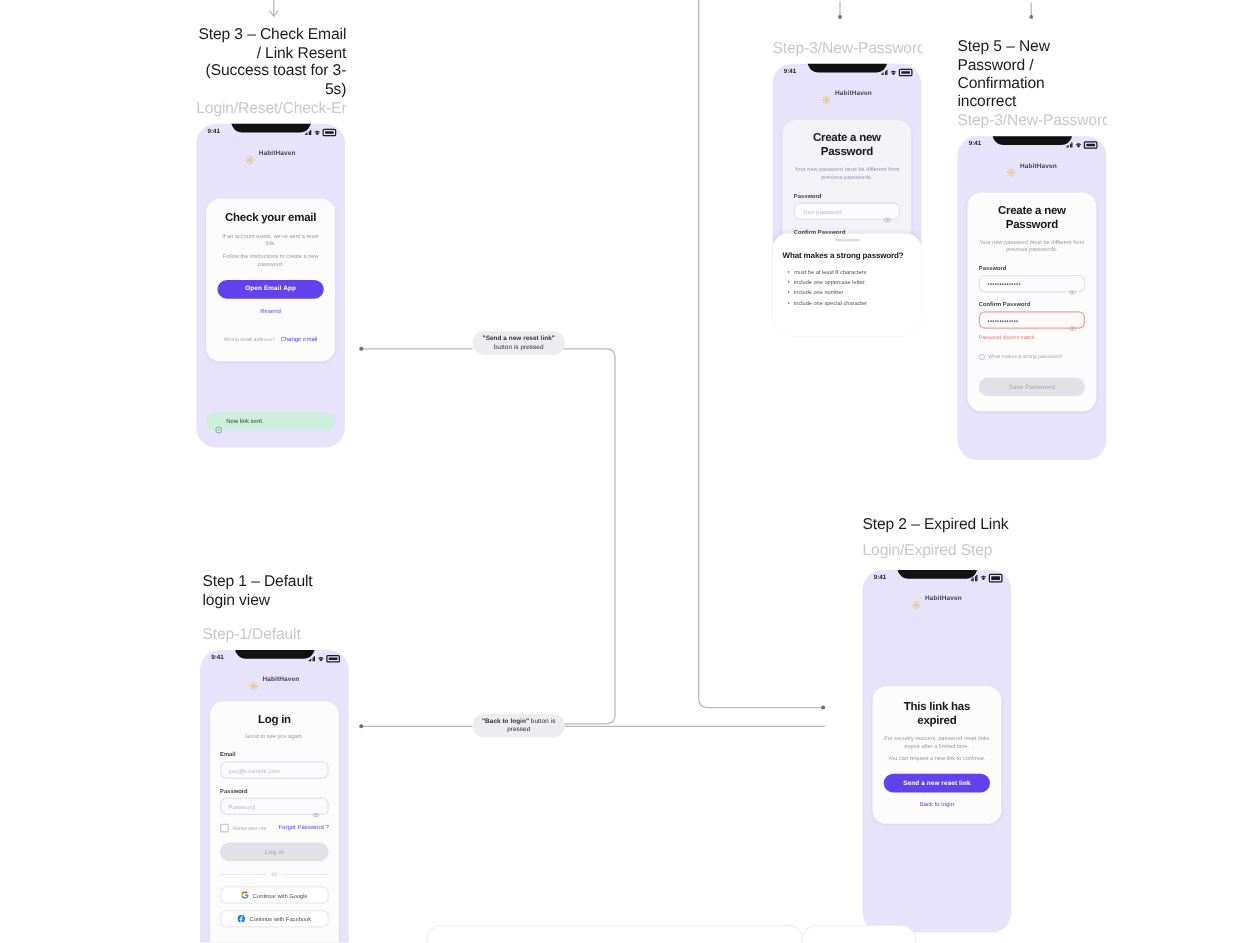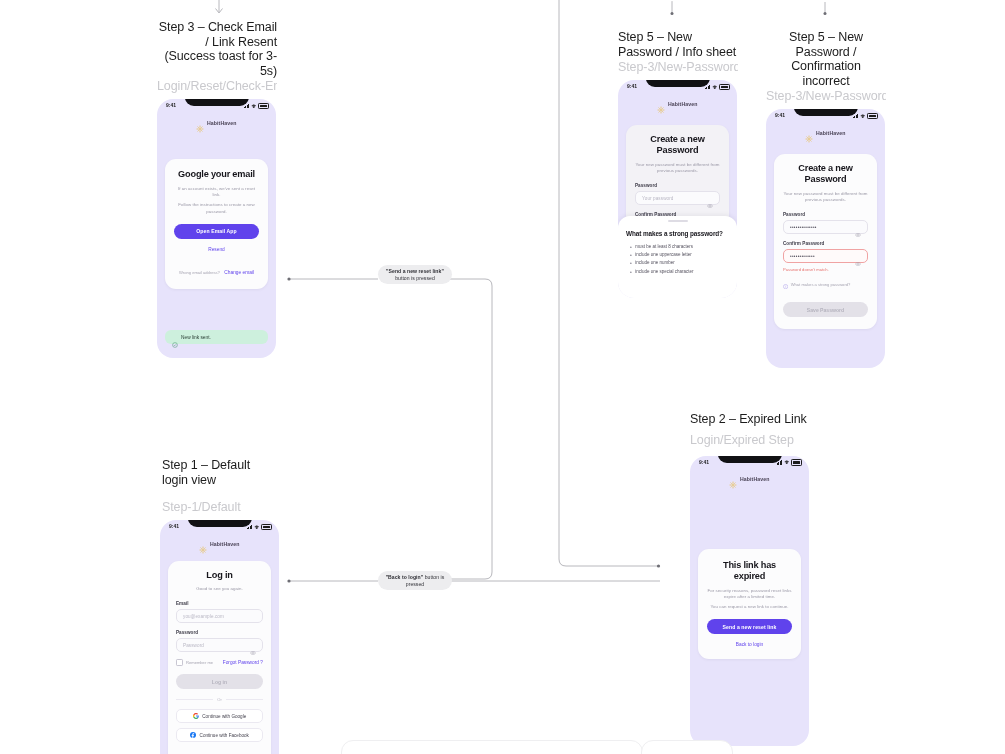--- a/index.html
+++ b/index.html
@@ -152,21 +152,21 @@
               <g fill="none" stroke="#e8b93a" stroke-width="1.3">
                 <circle cx="8" cy="8" r="2.1"></circle>
                 <path d="M8 1.2v3.2M8 11.6v3.2M1.2 8h3.2M11.6 8h3.2M3.2 3.2l2.3 2.3M10.5 10.5l2.3 2.3M12.8 3.2l-2.3 2.3M5.5 10.5l-2.3 2.3"></path>
               </g>
             </svg>
         </span>
         <span class="brand-name">HabitHaven</span>
       </div>
 
       <div class="card" style="top:60px;padding:10px 9px 11px;">
-        <div class="card-h">Google your email</div>
+        <div class="card-h">Check your email</div>
         <div class="card-p" style="margin-top:6px;">If an account exists, we've sent a reset link.</div>
         <div class="card-p" style="margin-top:4px;">Follow the instructions to create a new password.</div>
         <div class="btn-primary" style="margin-top:9px;">Open Email App</div>
         <div class="link" style="margin-top:8px;">Resend</div>
         <div style="margin-top:8px;text-align:center;">
           <span class="muted">Wrong email address?</span>
           <span class="link" style="display:inline;">Change email</span>
         </div>
       </div>
 
@@ -176,21 +176,20 @@
               <circle cx="7" cy="7" r="5.6" fill="none" stroke="#3e8f66" stroke-width="1.1"></circle>
               <path d="M4.6 7.2 6.2 8.8 9.4 5.4" fill="none" stroke="#3e8f66" stroke-width="1.1"></path>
             </svg>
         </span>
         <span class="toast-txt">New link sent.</span>
       </div>
     </div>
   </div>
 
   <div class="group" style="left:618px;top:30px;">
-    <div class="frame-title" style="width:120px;">Step 5 – New Password / Info sheet</div>
     <div class="frame-sub" style="width:120px;margin-top:1px;">Step-3/New-Password/I…</div>
 
     <div class="phone" style="width:119px;height:218px;margin-top:5px;">
       <div class="statusbar">
         <div class="notch"></div>
         <div class="sb-time">9:41</div>
         <div class="sb-icons">
           <span class="sig">
               <i></i>
               <i></i>
@@ -275,21 +274,21 @@
           <div class="sheet-li">
               <b>•</b>
               <span>include one special character</span>
             </div>
         </div>
       </div>
     </div>
   </div>
 
   <div class="group" style="left:766px;top:30px;">
-    <div class="frame-title" style="width:120px;text-align:center;">Step 5 – New Password / Confirmation incorrect</div>
+    <div class="frame-title" style="width:120px;">Step 5 – New Password / Confirmation incorrect</div>
     <div class="frame-sub" style="width:120px;margin-top:1px;">Step-3/New-Password/…</div>
 
     <div class="phone" style="width:119px;height:259px;margin-top:5px;">
       <div class="statusbar">
         <div class="notch"></div>
         <div class="sb-time">9:41</div>
         <div class="sb-icons">
           <span class="sig">
               <i></i>
               <i></i>

